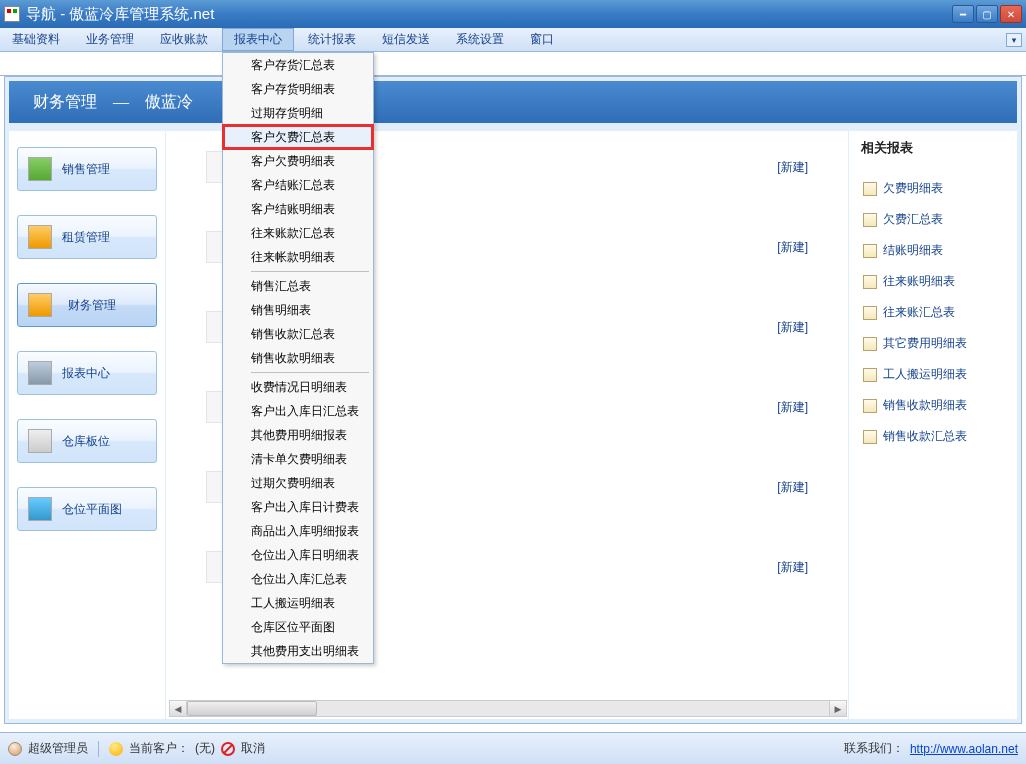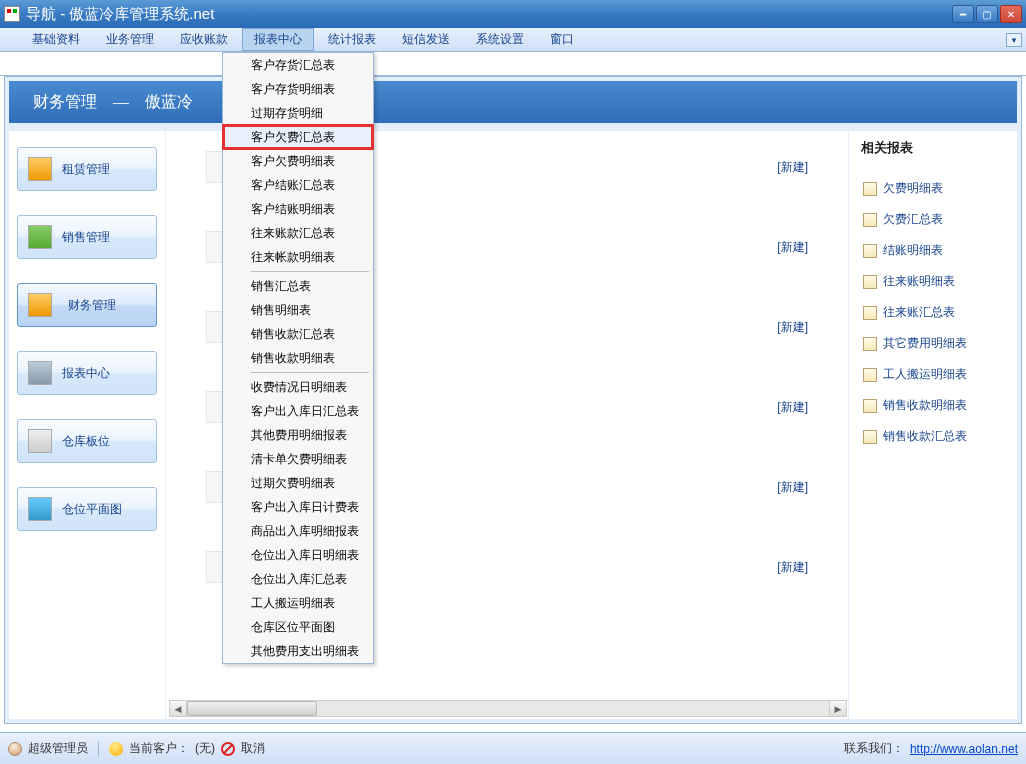--- a/index.html
+++ b/index.html
@@ -9,21 +9,21 @@
 .titlebar { height: 28px; background: linear-gradient(to bottom, #5b9bd5 0%, #3a7bc5 50%, #2a6bb5 100%); display: flex; align-items: center; padding: 0 4px; color: #fff; }
 .titlebar .icon { width: 16px; height: 16px; background: #fff; border: 1px solid #888; margin-right: 6px; position: relative; }
 .titlebar .icon::before { content: ""; position: absolute; top: 2px; left: 2px; width: 4px; height: 4px; background: #d00; }
 .titlebar .icon::after { content: ""; position: absolute; top: 2px; right: 2px; width: 4px; height: 4px; background: #0a0; }
 .titlebar .title { flex: 1; font-size: 15px; }
 .titlebar .win-btns { display: flex; gap: 2px; }
 .titlebar .win-btn { width: 22px; height: 18px; background: linear-gradient(to bottom, #6fa6dd, #3a7bc5); border: 1px solid #2a5a95; border-radius: 2px; display: flex; align-items: center; justify-content: center; color: #fff; font-size: 10px; cursor: pointer; }
 .titlebar .win-btn.close { background: linear-gradient(to bottom, #e56a5a, #d04a3a); border-color: #a03020; }
 
 
-.menubar { height: 24px; background: linear-gradient(to bottom, #e8f0fc, #cfe0f6); border-bottom: 1px solid #9ab8dc; display: flex; align-items: center; padding: 0 20px; gap: 2px; position: relative; }
+.menubar { height: 24px; background: linear-gradient(to bottom, #e8f0fc, #cfe0f6); border-bottom: 1px solid #9ab8dc; display: flex; align-items: center; padding: 0 0; gap: 2px; position: relative; }
 .menubar .menu-item { padding: 3px 12px; color: #15428b; cursor: pointer; }
 .menubar .menu-item.active { background: #b8d4f0; border: 1px solid #7fa8d8; padding: 2px 11px; }
 .menubar .toolbar-btn { position: absolute; right: 4px; width: 16px; height: 14px; border: 1px solid #7fa8d8; background: #e8f0fc; cursor: pointer; font-size: 9px; display:flex;align-items:center;justify-content:center; color:#15428b;}
 
 
 .dropdown { position: absolute; top: 52px; left: 222px; width: 152px; background: #f7f7f7; border: 1px solid #9ab8dc; box-shadow: 2px 2px 4px rgba(0,0,0,0.2); z-index: 100; }
 .dropdown .dd-item { padding: 5px 10px 5px 28px; color: #000; cursor: pointer; text-align: left; line-height: 14px; }
 .dropdown .dd-item.highlighted { outline: 3px solid #e83030; outline-offset: -2px; background: #e8f0fc; }
 .dropdown .dd-sep { height: 1px; background: #c0c0c0; margin: 2px 4px 2px 28px; }
 
@@ -106,26 +106,26 @@
 <div class="tabstrip">
   <div class="tab">导航</div>
 </div>
 
 <div class="main">
   <div class="banner">财务管理　—　傲蓝冷　　　　　　　　v5.2</div>
   <div class="content">
 
     <div class="sidebar">
       <div class="nav-btn">
+        <div class="nav-icon sales"></div>
+        <span>销售管理</span>
+      </div>
+      <div class="nav-btn">
         <div class="nav-icon clipboard"></div>
         <span>租赁管理</span>
-      </div>
-      <div class="nav-btn">
-        <div class="nav-icon sales"></div>
-        <span>销售管理</span>
       </div>
       <div class="nav-btn active">
         <div class="nav-icon finance"></div>
         <span>财务管理</span>
       </div>
       <div class="nav-btn">
         <div class="nav-icon report"></div>
         <span>报表中心</span>
       </div>
       <div class="nav-btn">

